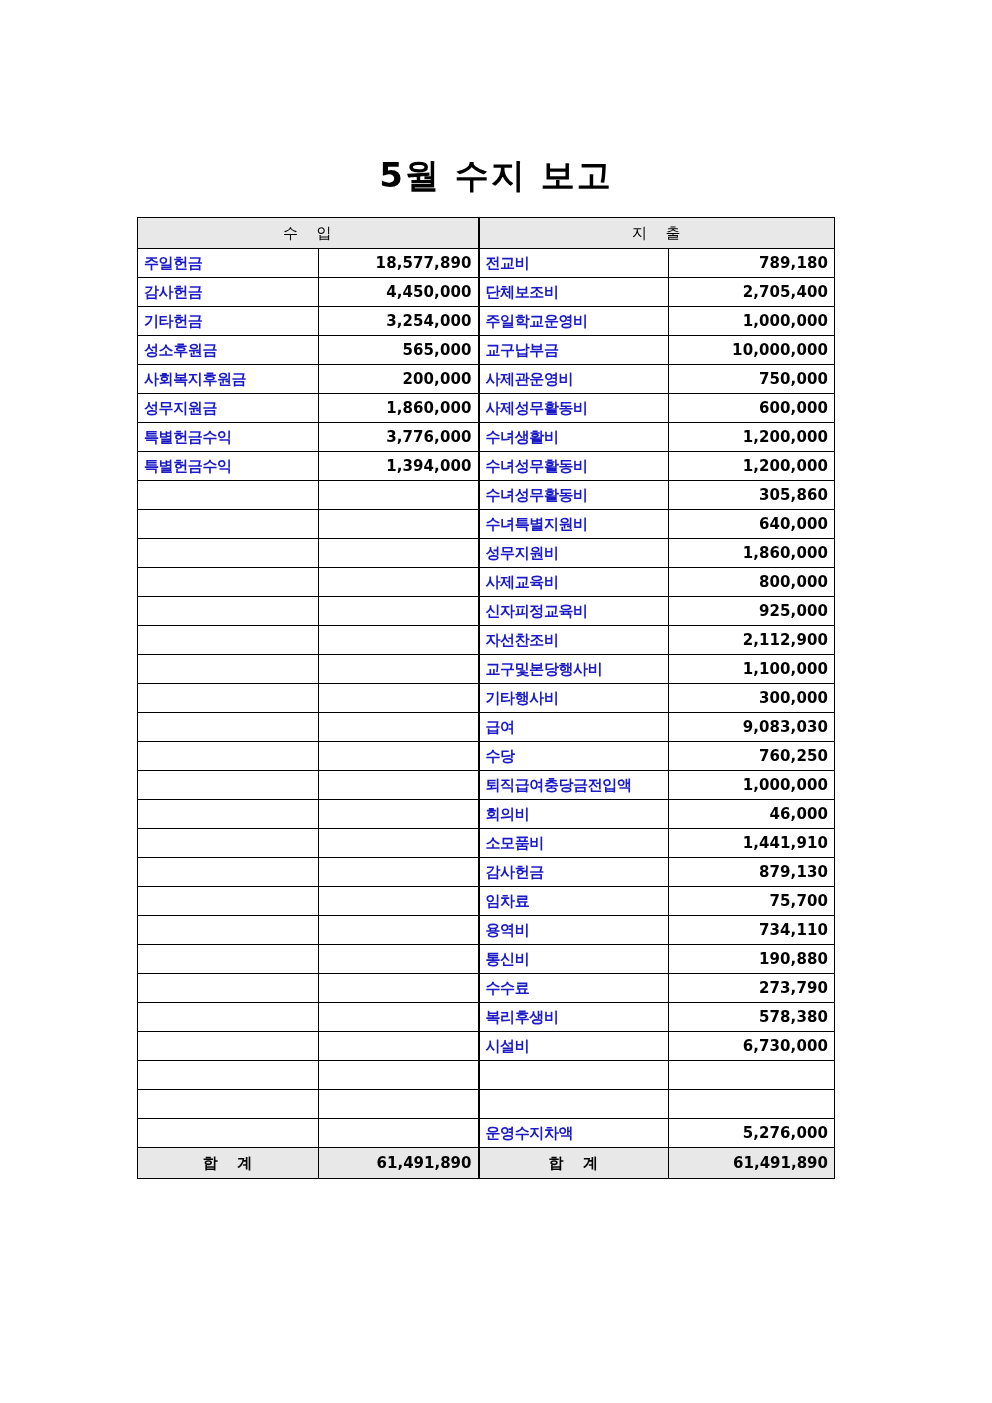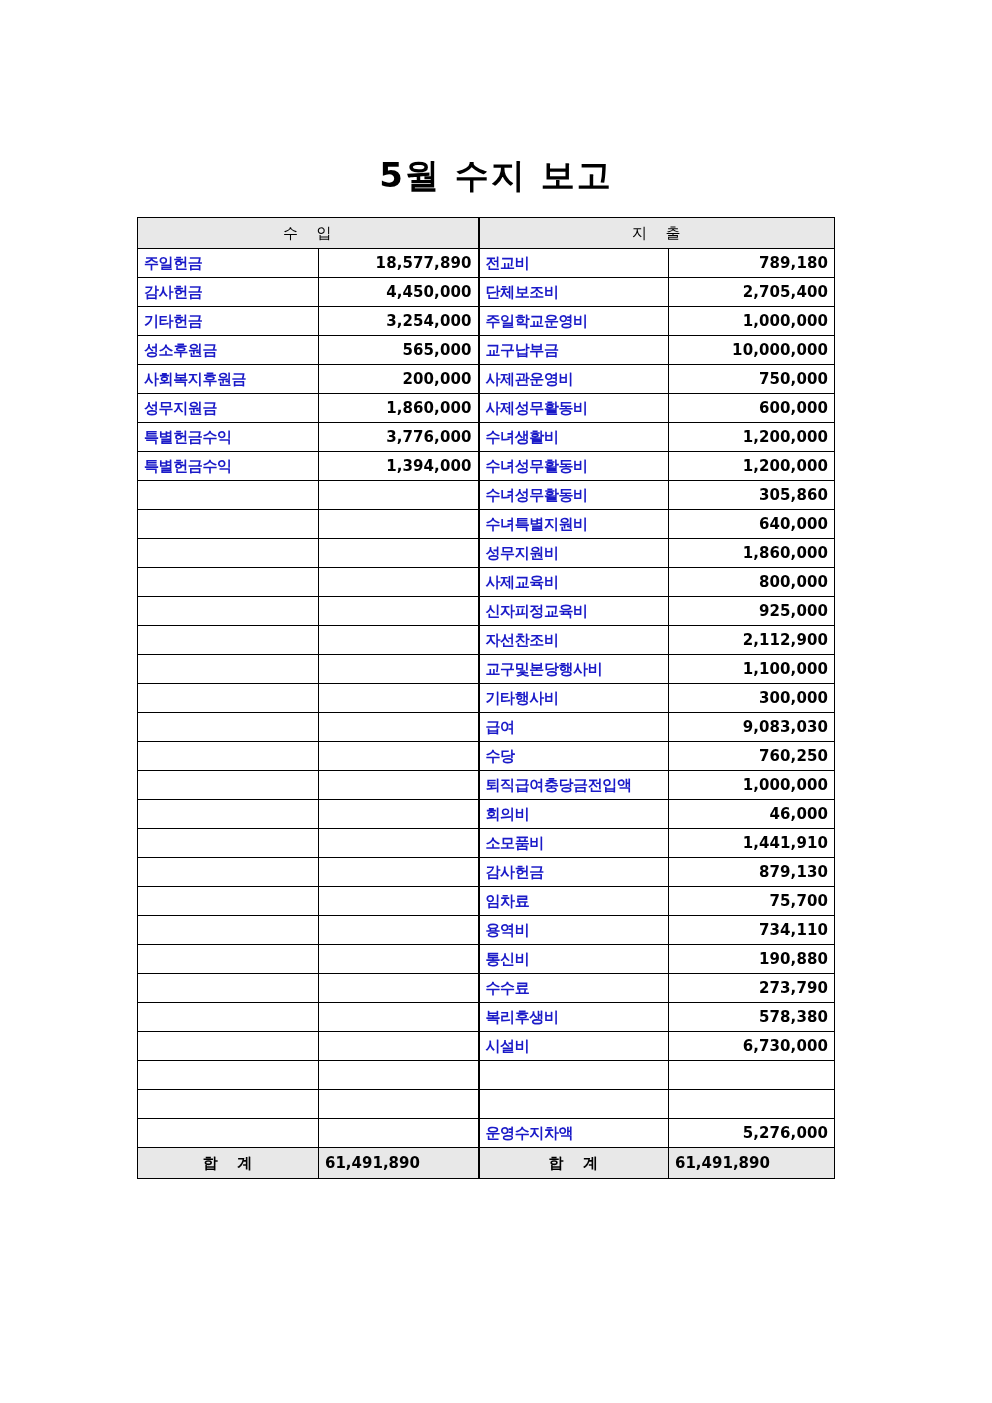--- a/index.html
+++ b/index.html
@@ -107,21 +107,21 @@
     line-height: 28px;
     color: #000000;
     font-weight: bold;
   }
   tr.total-row td.total-label {
     text-align: center;
     letter-spacing: 1px;
     white-space: pre;
   }
   tr.total-row td.total-amount {
-    text-align: left;
+    text-align: right;
   }
 </style>
 </head>
 <body>
 
 <div class="page">
 
   <div class="doc-title">5월 수지 보고</div>
 
   <div class="ledger-wrap">

